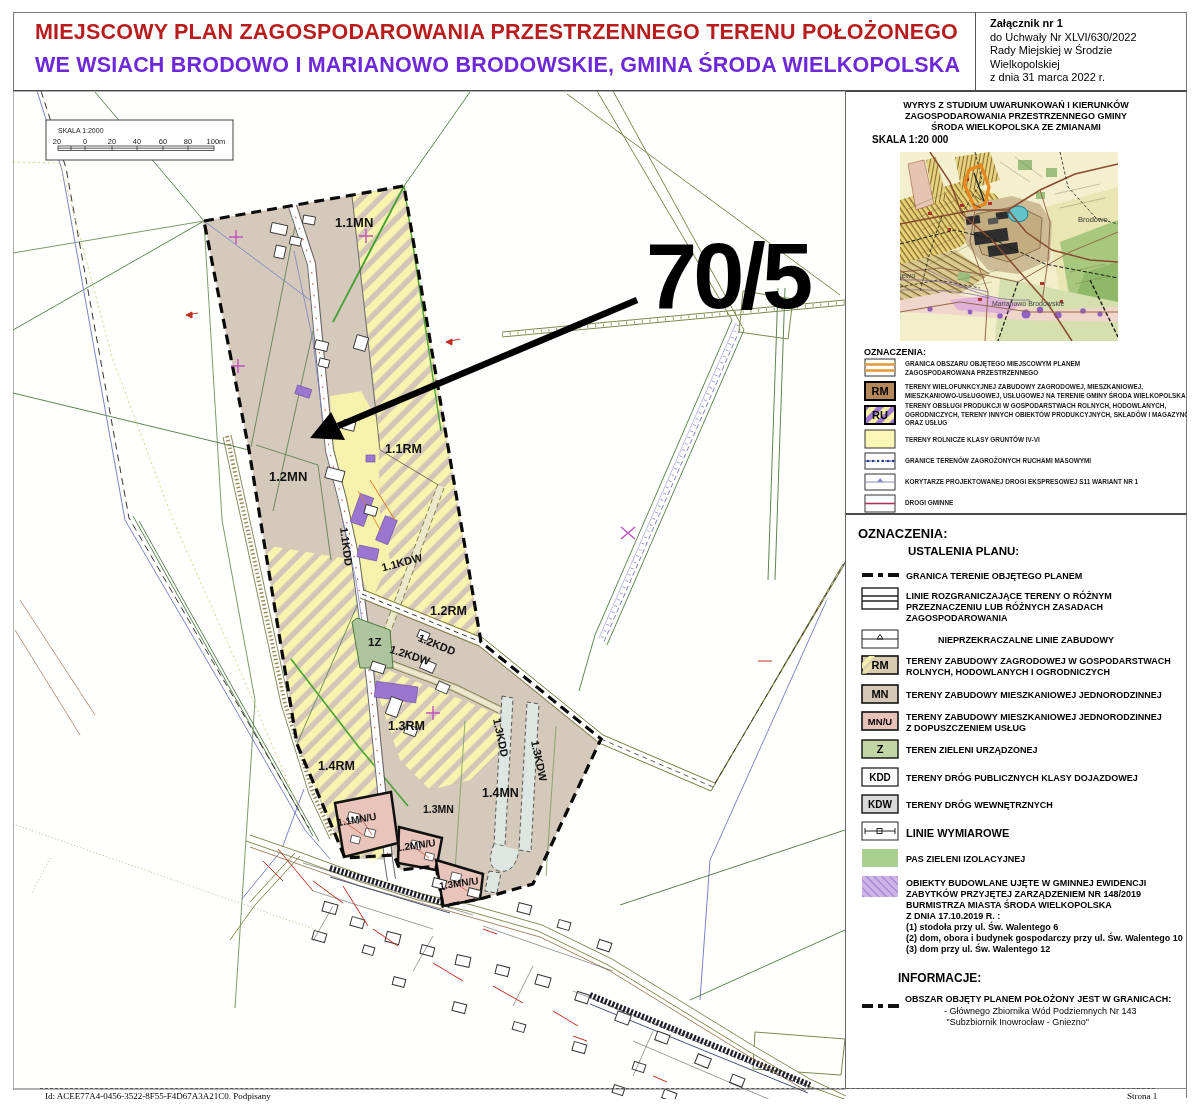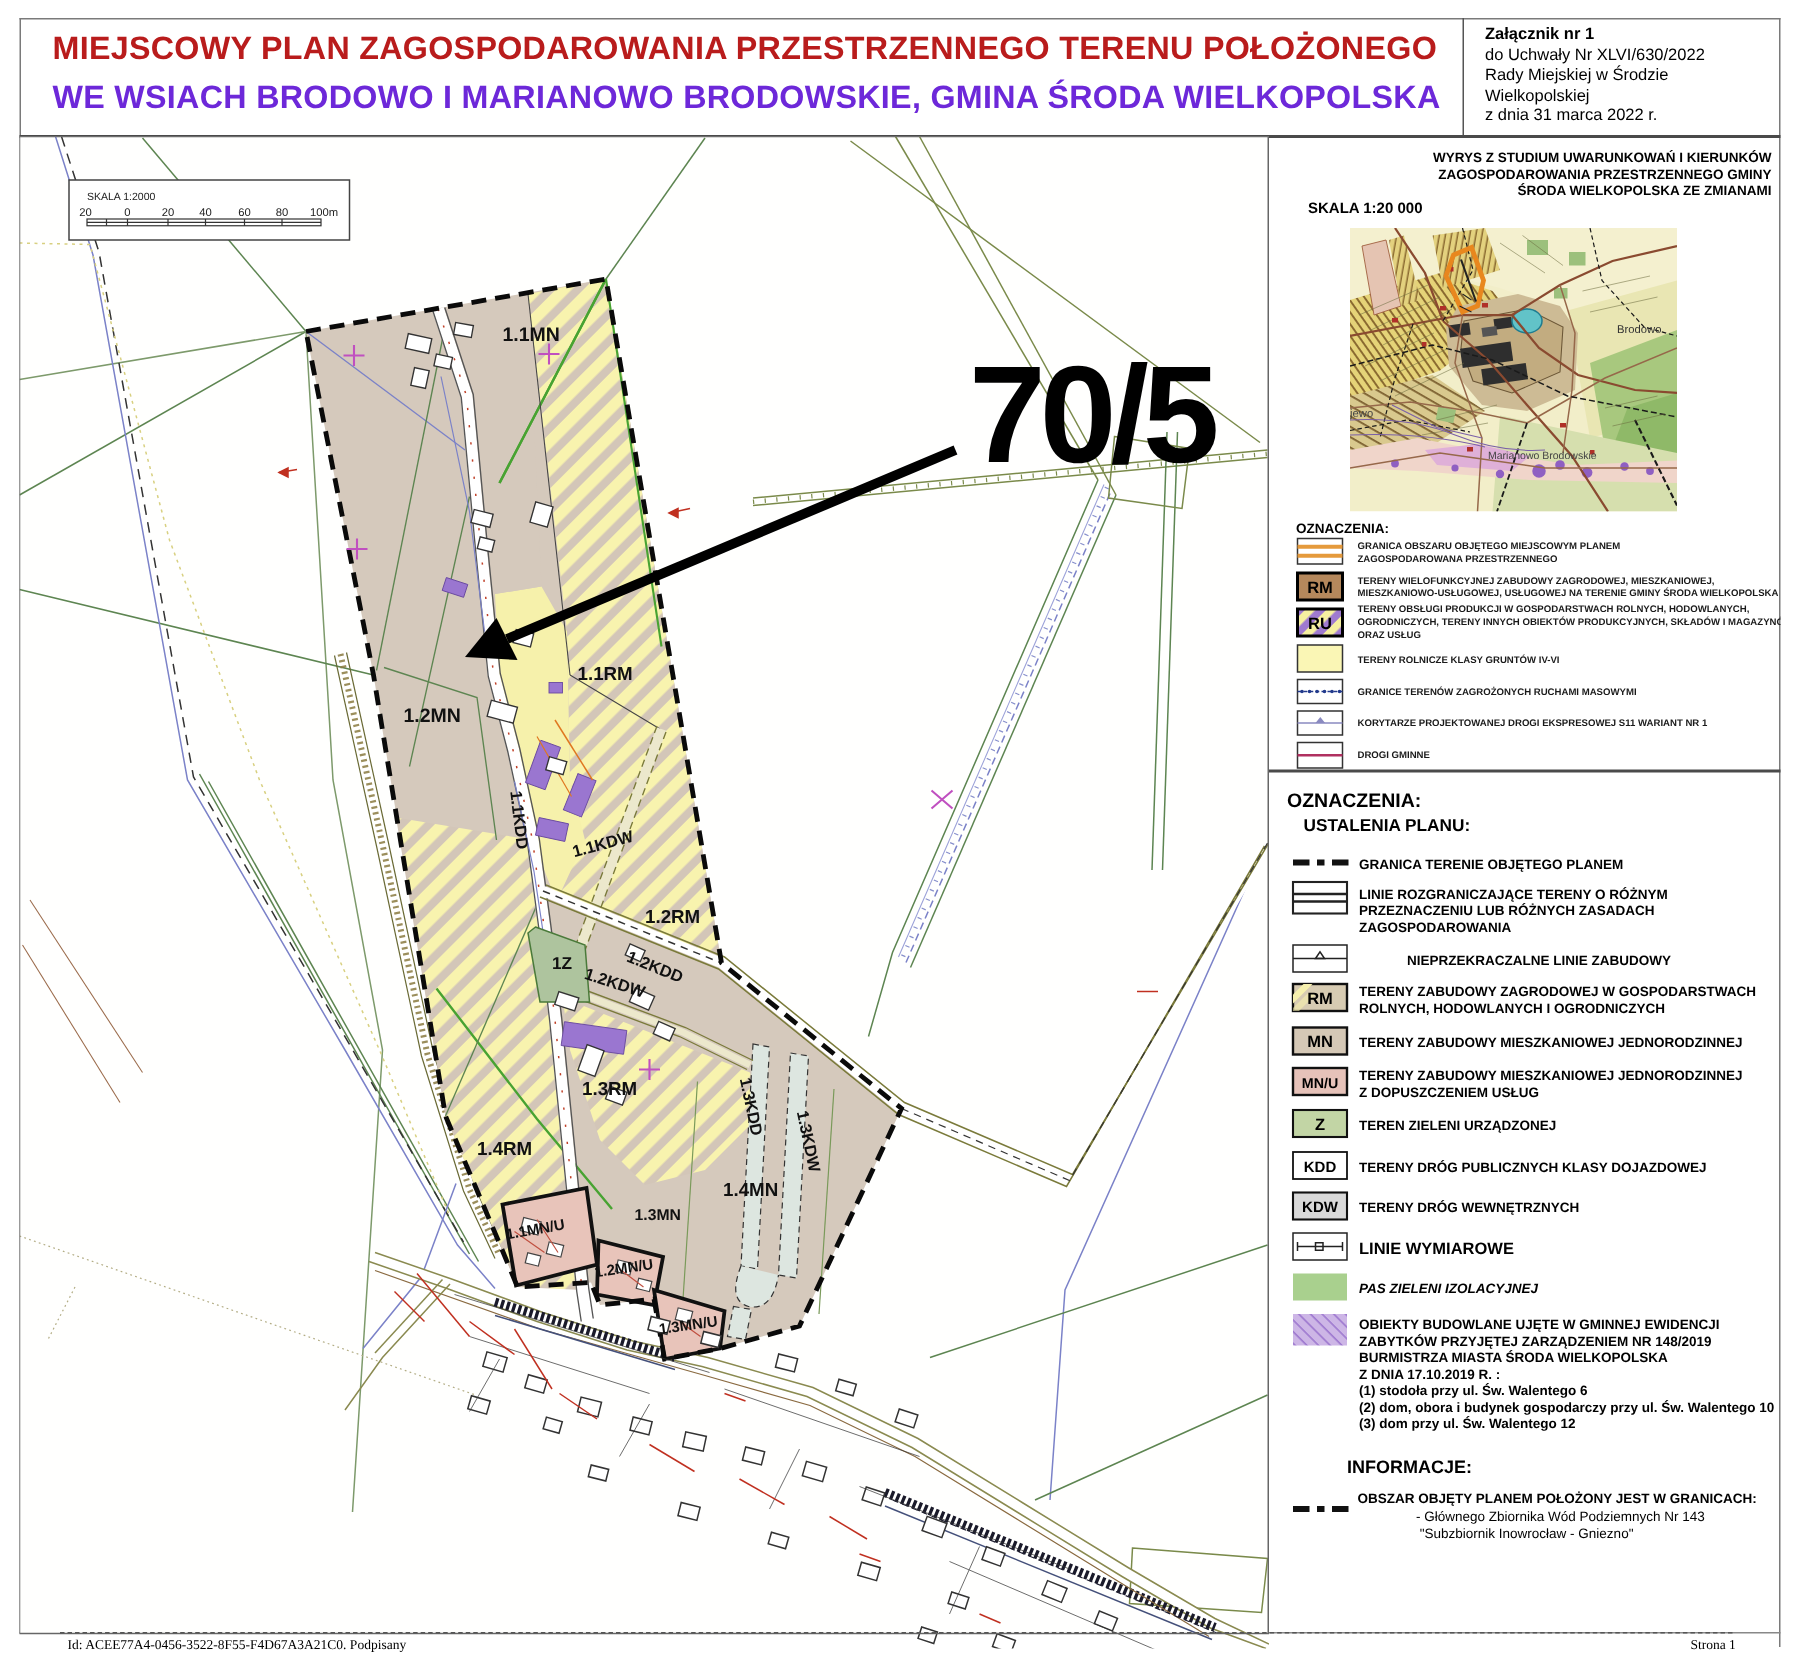--- a/index.html
+++ b/index.html
@@ -333,21 +333,21 @@
     <line x1="99" y1="55" x2="99" y2="59.5"></line>
     <line x1="124" y1="55" x2="124" y2="59.5"></line>
     <line x1="150" y1="55" x2="150" y2="59.5"></line>
     <line x1="175" y1="55" x2="175" y2="59.5"></line>
   </g>
 </g>
 
 <rect x="0" y="0" width="832.5" height="998" fill="none" stroke="#666" stroke-width="1"></rect>
 </svg>
 
-<div class="abs b" style="left:851px;top:100px;width:330px;text-align:right;font-size:9px;line-height:11px;">WYRYS Z STUDIUM UWARUNKOWAŃ I KIERUNKÓW<br>ZAGOSPODAROWANIA PRZESTRZENNEGO GMINY<br>ŚRODA WIELKOPOLSKA ZE ZMIANAMI</div>
+<div class="abs b" style="left:851px;top:100px;width:330px;text-align:center;font-size:9px;line-height:11px;">WYRYS Z STUDIUM UWARUNKOWAŃ I KIERUNKÓW<br>ZAGOSPODAROWANIA PRZESTRZENNEGO GMINY<br>ŚRODA WIELKOPOLSKA ZE ZMIANAMI</div>
 <div class="abs b" style="left:872px;top:134px;font-size:10px;">SKALA 1:20 000</div>
 
 <svg class="abs" style="left:900px;top:152px;" width="218" height="189" viewBox="0 0 218 189">
   <defs>
     <pattern id="mmh" width="4.5" height="4.5" patternTransform="rotate(55)" patternUnits="userSpaceOnUse">
       <rect width="4.5" height="4.5" fill="#e5d378"></rect>
         <rect width="4.5" height="1.3" fill="#8a6a30"></rect>
     </pattern>
     <pattern id="mmh2" width="4" height="4" patternTransform="rotate(100)" patternUnits="userSpaceOnUse">
       <rect width="4" height="4" fill="#e3d17e"></rect>
@@ -516,21 +516,21 @@
     <text x="0" y="61.5">OGRODNICZYCH, TERENY INNYCH OBIEKTÓW PRODUKCYJNYCH, SKŁADÓW I MAGAZYNÓW</text>
     <text x="0" y="70">ORAZ USŁUG</text>
     <text x="0" y="87">TERENY ROLNICZE KLASY GRUNTÓW IV-VI</text>
     <text x="0" y="108">GRANICE TERENÓW ZAGROŻONYCH RUCHAMI MASOWYMI</text>
     <text x="0" y="129">KORYTARZE PROJEKTOWANEJ DROGI EKSPRESOWEJ S11 WARIANT NR 1</text>
     <text x="0" y="150">DROGI GMINNE</text>
   </g>
 </svg>
 
 <div class="abs b" style="left:858px;top:526px;font-size:13px;">OZNACZENIA:</div>
-<div class="abs b" style="left:869px;top:545px;font-size:11.5px;">USTALENIA PLANU:</div>
+<div class="abs b" style="left:908px;top:545px;font-size:11.5px;">USTALENIA PLANU:</div>
 <svg class="abs" style="left:858px;top:564px;" width="46" height="460" viewBox="0 0 46 460">
   <defs>
     <pattern id="rmstr" width="16" height="16" patternTransform="rotate(-45)" patternUnits="userSpaceOnUse">
       <rect width="16" height="16" fill="#d7cbb2"></rect>
         <rect width="16" height="7" fill="#f6f0ae"></rect>
     </pattern>
     <pattern id="zabstr" width="5.5" height="5.5" patternTransform="rotate(45)" patternUnits="userSpaceOnUse">
       <rect width="5.5" height="5.5" fill="#cdb6e6"></rect>
         <rect width="5.5" height="1.1" fill="#9f7ad0"></rect>
     </pattern>
@@ -579,21 +579,21 @@
 <div class="abs b" style="left:906px;top:571px;font-size:9px;">GRANICA TERENIE OBJĘTEGO PLANEM</div>
 <div class="abs b" style="left:906px;top:591px;font-size:9px;line-height:11px;">LINIE ROZGRANICZAJĄCE TERENY O RÓŻNYM<br>PRZEZNACZENIU LUB RÓŻNYCH ZASADACH<br>ZAGOSPODAROWANIA</div>
 <div class="abs b" style="left:906px;top:635px;font-size:9px;padding-left:32px;">NIEPRZEKRACZALNE LINIE ZABUDOWY</div>
 <div class="abs b" style="left:906px;top:656px;font-size:9px;line-height:11px;">TERENY ZABUDOWY ZAGRODOWEJ W GOSPODARSTWACH<br>ROLNYCH, HODOWLANYCH I OGRODNICZYCH</div>
 <div class="abs b" style="left:906px;top:690px;font-size:9px;">TERENY ZABUDOWY MIESZKANIOWEJ JEDNORODZINNEJ</div>
 <div class="abs b" style="left:906px;top:712px;font-size:9px;line-height:11px;">TERENY ZABUDOWY MIESZKANIOWEJ JEDNORODZINNEJ<br>Z DOPUSZCZENIEM USŁUG</div>
 <div class="abs b" style="left:906px;top:745px;font-size:9px;">TEREN ZIELENI URZĄDZONEJ</div>
 <div class="abs b" style="left:906px;top:773px;font-size:9px;">TERENY DRÓG PUBLICZNYCH KLASY DOJAZDOWEJ</div>
 <div class="abs b" style="left:906px;top:800px;font-size:9px;">TERENY DRÓG WEWNĘTRZNYCH</div>
 <div class="abs b" style="left:906px;top:827px;font-size:11px;">LINIE WYMIAROWE</div>
-<div class="abs b" style="left:906px;top:854px;font-size:9px;font-style:italic;">PAS ZIELENI IZOLACYJNEJ</div>
+<div class="abs b" style="left:906px;top:854px;font-size:9px;">PAS ZIELENI IZOLACYJNEJ</div>
 <div class="abs b" style="left:906px;top:878px;font-size:9px;line-height:11px;">OBIEKTY BUDOWLANE UJĘTE W GMINNEJ EWIDENCJI<br>ZABYTKÓW PRZYJĘTEJ ZARZĄDZENIEM NR 148/2019<br>BURMISTRZA MIASTA ŚRODA WIELKOPOLSKA<br>Z DNIA 17.10.2019 R. :<br>(1) stodoła przy ul. Św. Walentego 6<br>(2) dom, obora i budynek gospodarczy przy ul. Św. Walentego 10<br>(3) dom przy ul. Św. Walentego 12</div>
 <svg class="abs" style="left:858px;top:994px;" width="46" height="24" viewBox="0 0 46 24">
   <line x1="4" y1="12" x2="44" y2="12" stroke="#111" stroke-width="4" stroke-dasharray="11 5 5 5"></line>
 </svg>
 
 <div class="abs b" style="left:858px;top:971px;font-size:12px;margin-left:40px;">INFORMACJE:</div>
 <div class="abs b" style="left:905px;top:994px;font-size:9px;">OBSZAR OBJĘTY PLANEM POŁOŻONY JEST W GRANICACH:</div>
 <div class="abs" style="left:944px;top:1006px;font-size:9px;line-height:11px;">- Głównego Zbiornika Wód Podziemnych Nr 143<br>&nbsp;"Subzbiornik Inowrocław - Gniezno"</div>
 
 <div class="abs" style="left:40px;top:1088px;width:1115px;border-top:1px dashed #555;"></div>

